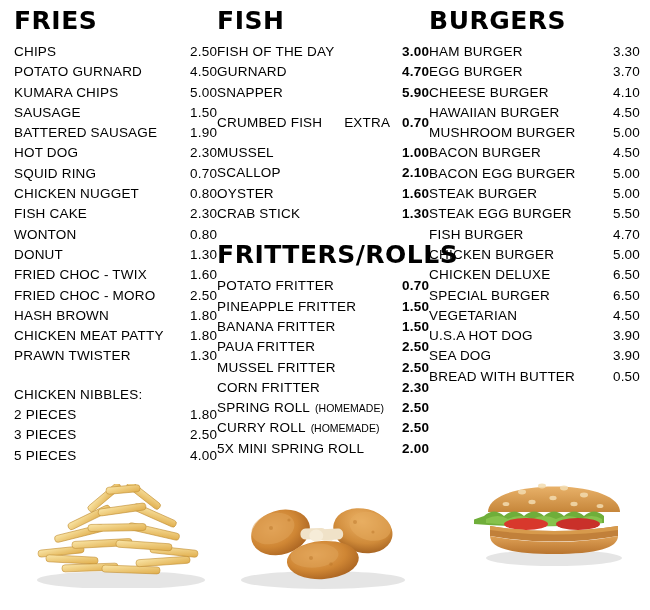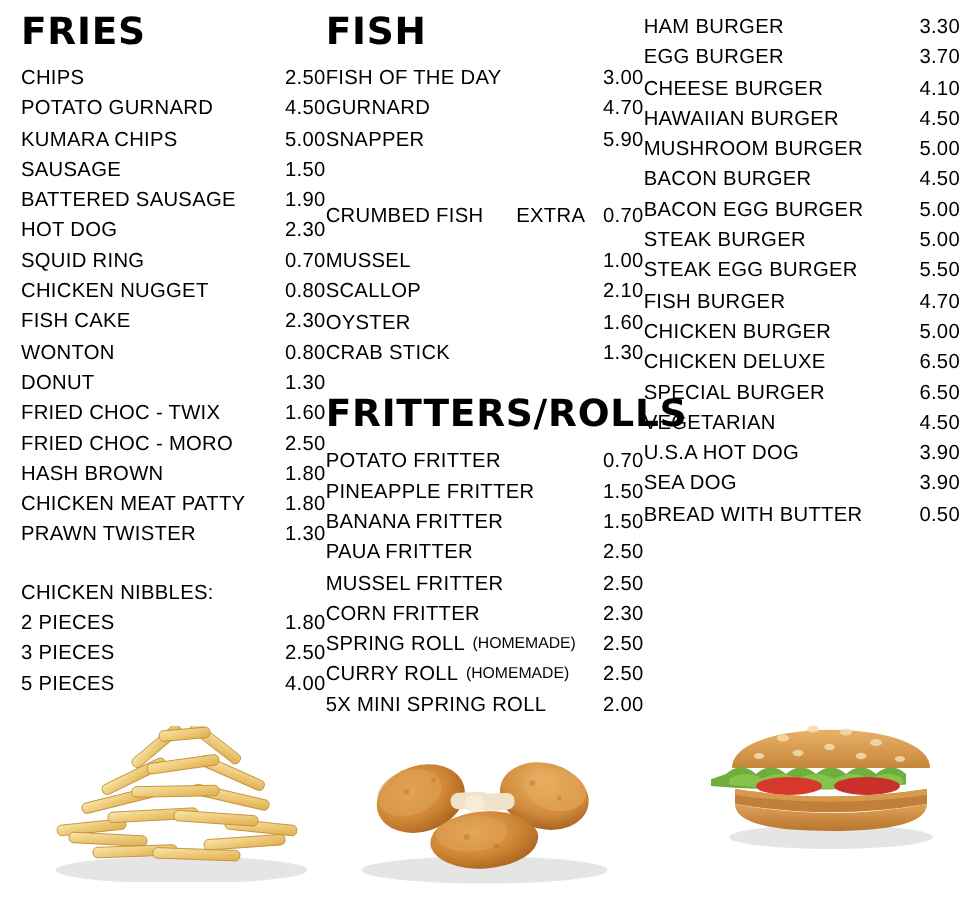--- a/index.html
+++ b/index.html
@@ -58,31 +58,31 @@
   .row .pr {
     flex: 0 0 auto;
     padding-left: 8px;
   }
   .small-note {
     font-size: 10.5px;
     letter-spacing: 0;
   }
   .spacer-sm { height: 10px; }
   .spacer-md { height: 18px; }
-  .extra-row .nm { letter-spacing: 0.2px; margin-top: 21px; }
+  .extra-row .nm { letter-spacing: 0.2px; }
 
   .group-head {
     font-size: 13.5px;
     line-height: 20.3px;
     letter-spacing: 0.2px;
   }
 
   
   .col-fries .pr { min-width: 34px; text-align: right; }
-  .col-fish .pr  { min-width: 34px; text-align: right; }
+  .col-fish .pr  { min-width: 34px; text-align: right; font-weight: bold; }
   .col-burgers .pr { min-width: 34px; text-align: right; }
 
   
   .art { position: absolute; }
 
   
   .fries-photo {
     left: 18px;
     bottom: 6px;
     width: 178px;
@@ -358,20 +358,21 @@
           <circle cx="124" cy="42" r="2"></circle>
             <circle cx="142" cy="52" r="1.6"></circle>
           <circle cx="80" cy="78" r="2"></circle>
             <circle cx="100" cy="84" r="1.8"></circle>
         </g>
       </svg>
     </div>
   </div>
 
   <div class="col col-burgers">
+    <h2 class="section-title">BURGERS</h2>
     <div class="rows">
       <div class="row">
           <span class="nm">HAM BURGER</span>
           <span class="pr">3.30</span>
         </div>
       <div class="row">
           <span class="nm">EGG BURGER</span>
           <span class="pr">3.70</span>
         </div>
       <div class="row">

